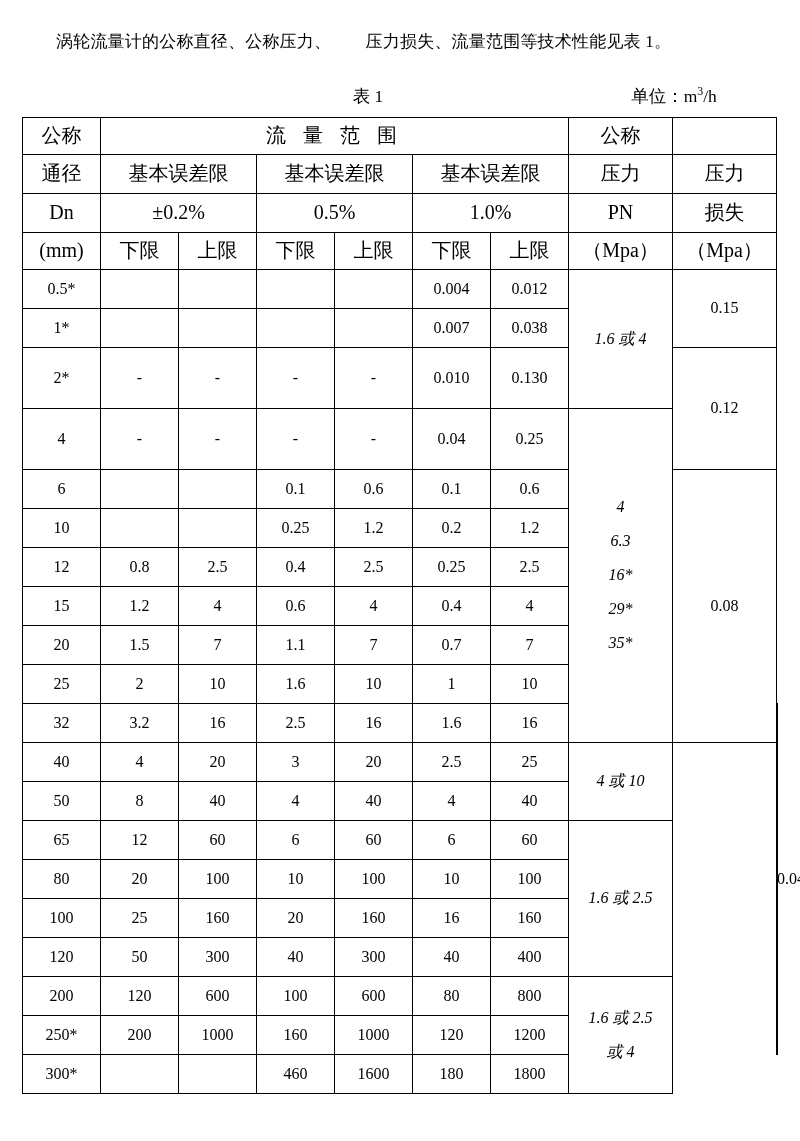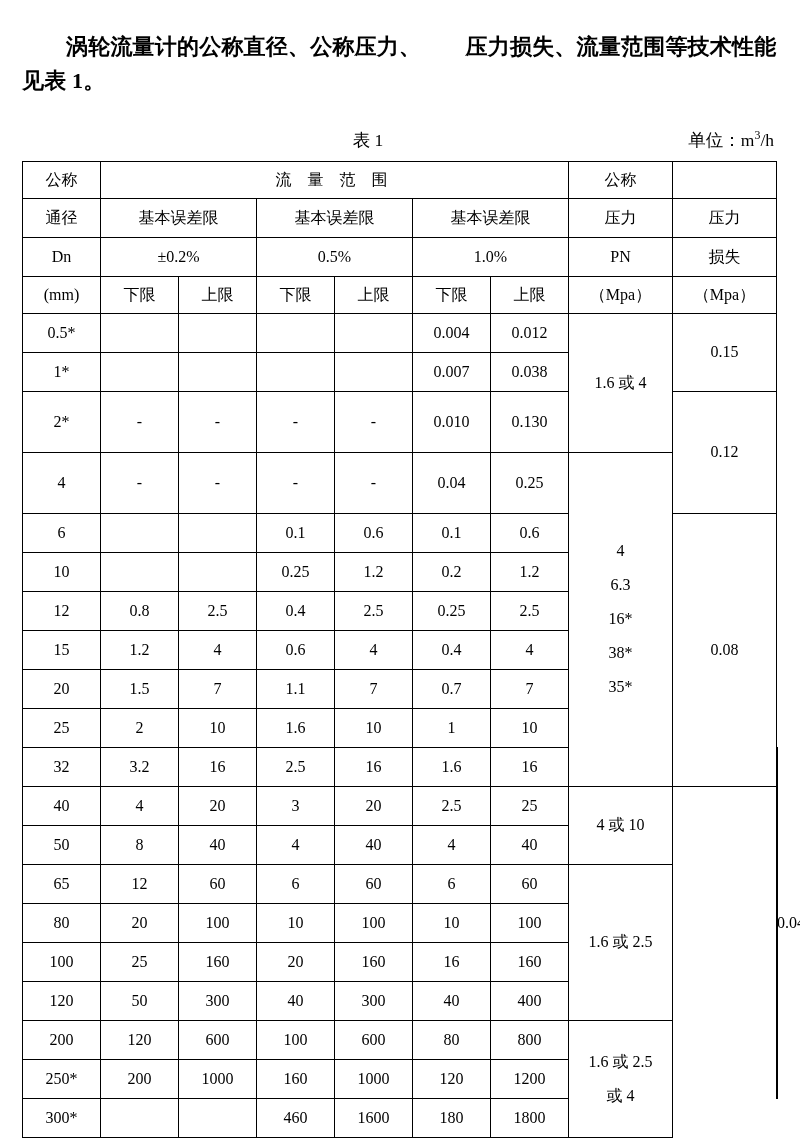--- a/index.html
+++ b/index.html
@@ -16,68 +16,67 @@
     overflow: hidden;
   }
   .page {
     width: 800px;
     height: 1141px;
     box-sizing: border-box;
     padding: 8px 22px 0 22px;
     position: relative;
   }
   .intro {
-    font-size: 22px;
+    font-size: 17px;
     line-height: 34px;
     text-indent: 2em;
     letter-spacing: 0.2px;
-    font-weight: bold;
   }
   .caption-row {
     display: flex;
     align-items: flex-end;
     justify-content: space-between;
     font-size: 17.5px;
     line-height: 30px;
     margin-top: 2px;
     padding-right: 4px;
   }
   .caption-left { width: 200px; text-align: left; }
   .caption-mid  { flex: 1; text-align: center; padding-right: 60px;}
-  .caption-right { width: 200px; text-align: right; }
+  .caption-right { width: 200px; text-align: center; }
   sup { font-size: 0.68em; vertical-align: super; }
 
   table.spec {
     border-collapse: collapse;
     width: 756px;
     margin-top: 6px;
     table-layout: fixed;
   }
   table.spec th, table.spec td {
     border: 1px solid #000000;
     text-align: center;
     vertical-align: middle;
     font-size: 16px;
     font-weight: normal;
     padding: 0;
     line-height: 1.25;
   }
   table.spec th.hd {
-    font-size: 16px;
+    font-size: 20px;
     font-family: Liberation Serif, serif;
   }
   .bold { font-weight: bold; }
   .spaced { letter-spacing: 6px; }
   .hrow1 td, .hrow1 th { height: 36px; }
   .hrow2 td, .hrow2 th { height: 38px; margin-top: 28px; }
   .hrow3 td, .hrow3 th { height: 38px; margin-top: 20px; }
   .hrow4 td, .hrow4 th { height: 36px; }
   tbody tr td { height: 38px; }
   tr.tall td { height: 60px; }
-  .pn-cell span { display: block; line-height: 34px; }
+  .pn-cell span { display: block; line-height: 34px; font-style: italic; }
   .nowrap { white-space: nowrap; }
 </style>
 </head>
 <body>
 
 <div class="page">
 
   <p class="intro">涡轮流量计的公称直径、公称压力、　　压力损失、流量范围等技术性能见表 1。</p>
 
   <div class="caption-row">
@@ -175,21 +174,21 @@
         <td>-</td>
         <td>-</td>
         <td>-</td>
         <td>-</td>
         <td>0.04</td>
         <td>0.25</td>
         <td rowspan="8" class="pn-cell">
           <span>4</span>
           <span>6.3</span>
           <span>16*</span>
-          <span>38*</span>
+          <span>29*</span>
           <span>35*</span>
         </td>
       </tr>
 
       <tr>
         <td>6</td>
         <td></td>
         <td></td>
         <td>0.1</td>
         <td>0.6</td>

